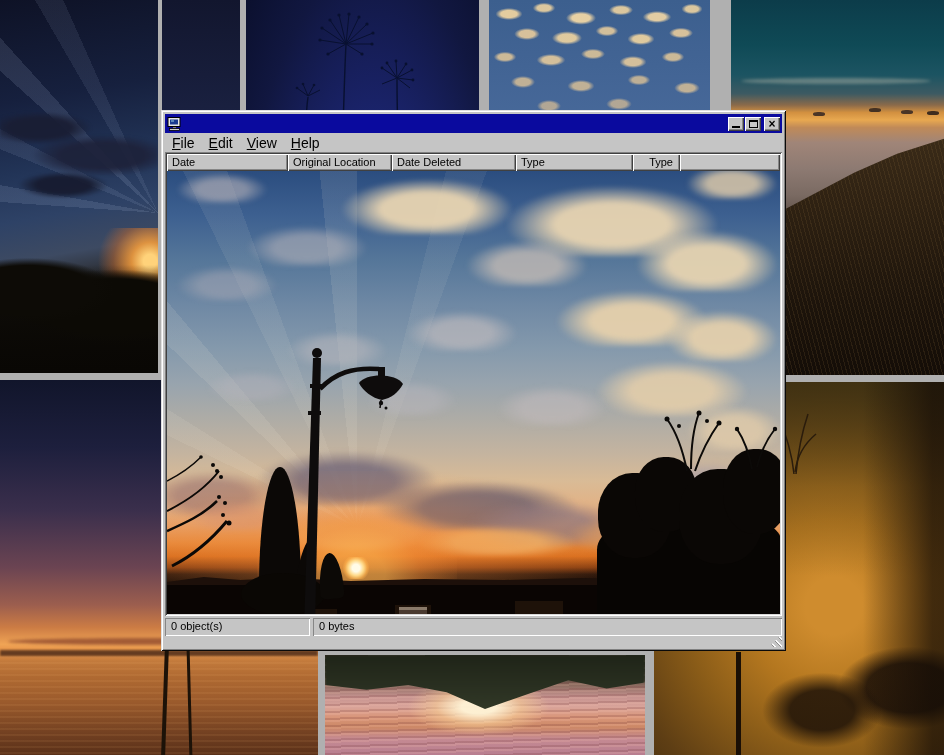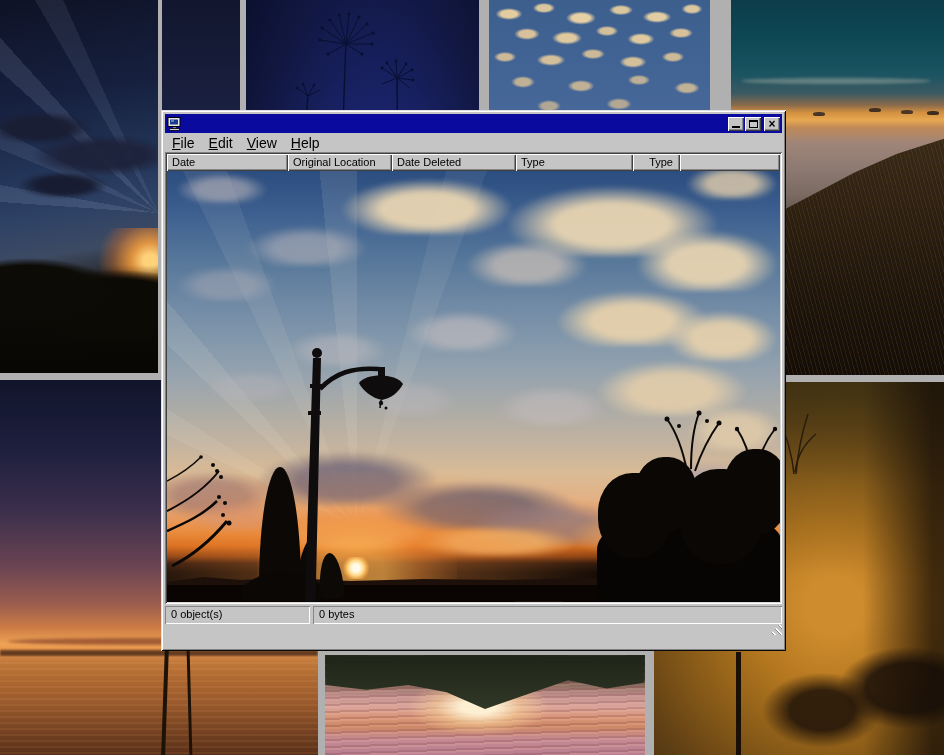--- a/index.html
+++ b/index.html
@@ -105,21 +105,21 @@
   .g-x{font-size:12px;font-weight:bold;line-height:10px;color:#000;}
   .menubar{height:18px;display:flex;align-items:center;padding-left:1px;flex:0 0 auto;}
   .menu-item{font-size:14px;color:#000;padding:2px 7px;}
   .clientframe{flex:1;margin:0 1px;display:flex;flex-direction:column;background:#c5c5c5;
     box-shadow:inset 1px 1px 0 #808080,inset -1px -1px 0 #ffffff,inset 2px 2px 0 #404040,inset -2px -2px 0 #d8d8d8;
     padding:2px;overflow:hidden;}
   .cols{display:flex;height:17px;flex:0 0 auto;background:#c5c5c5;}
   .col{height:17px;background:#c5c5c5;font-size:11px;color:#000;padding:2px 4px 0 5px;overflow:hidden;white-space:nowrap;
     box-shadow:inset 1px 1px 0 #ffffff,inset -1px -1px 0 #404040,inset -2px -2px 0 #868686;}
   .col.size{text-align:right;padding-right:7px;}
-  .statusbar{height:30px;margin:2px 1px 12px 1px;display:flex;flex:0 0 auto;position:relative;}
+  .statusbar{height:30px;margin:2px 1px 0 1px;display:flex;flex:0 0 auto;position:relative;}
   .status-panel{height:18px;background:#c5c5c5;font-size:11px;color:#000;padding:2px 0 0 6px;
     box-shadow:inset 1px 1px 0 #868686,inset -1px -1px 0 #ffffff;overflow:hidden;white-space:nowrap;}
   .sp1{width:145px;margin-right:3px;flex:0 0 auto;}
   .sp2{flex:1;}
   .grip{position:absolute;right:0;bottom:1px;width:13px;height:13px;
     background:repeating-linear-gradient(45deg,transparent 0 3px,#8a8a8a 3px 4px,#fafafa 4px 5px);
     clip-path:polygon(100% 0,100% 100%,0 100%);}
 
   
   .photo{flex:1;position:relative;overflow:hidden;

